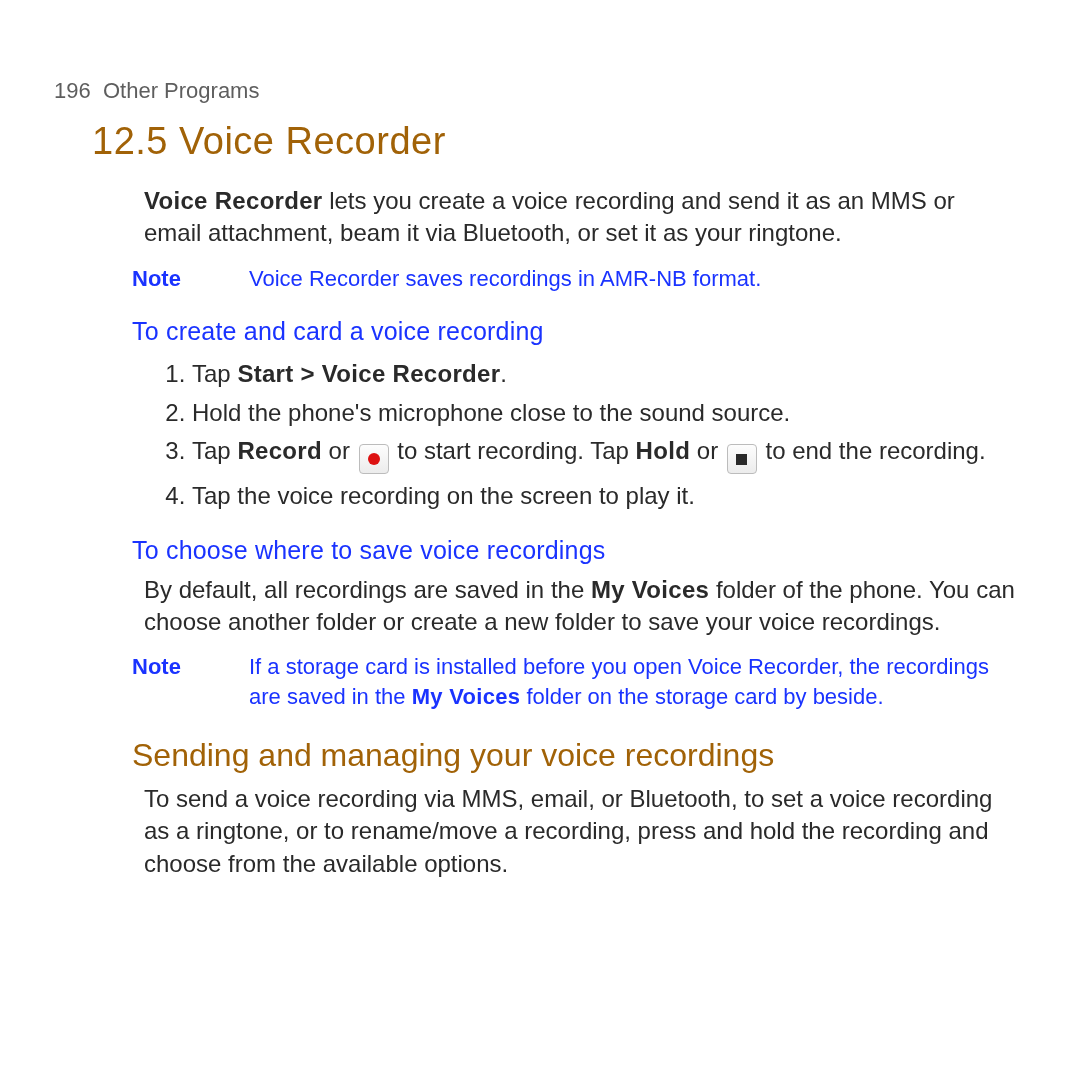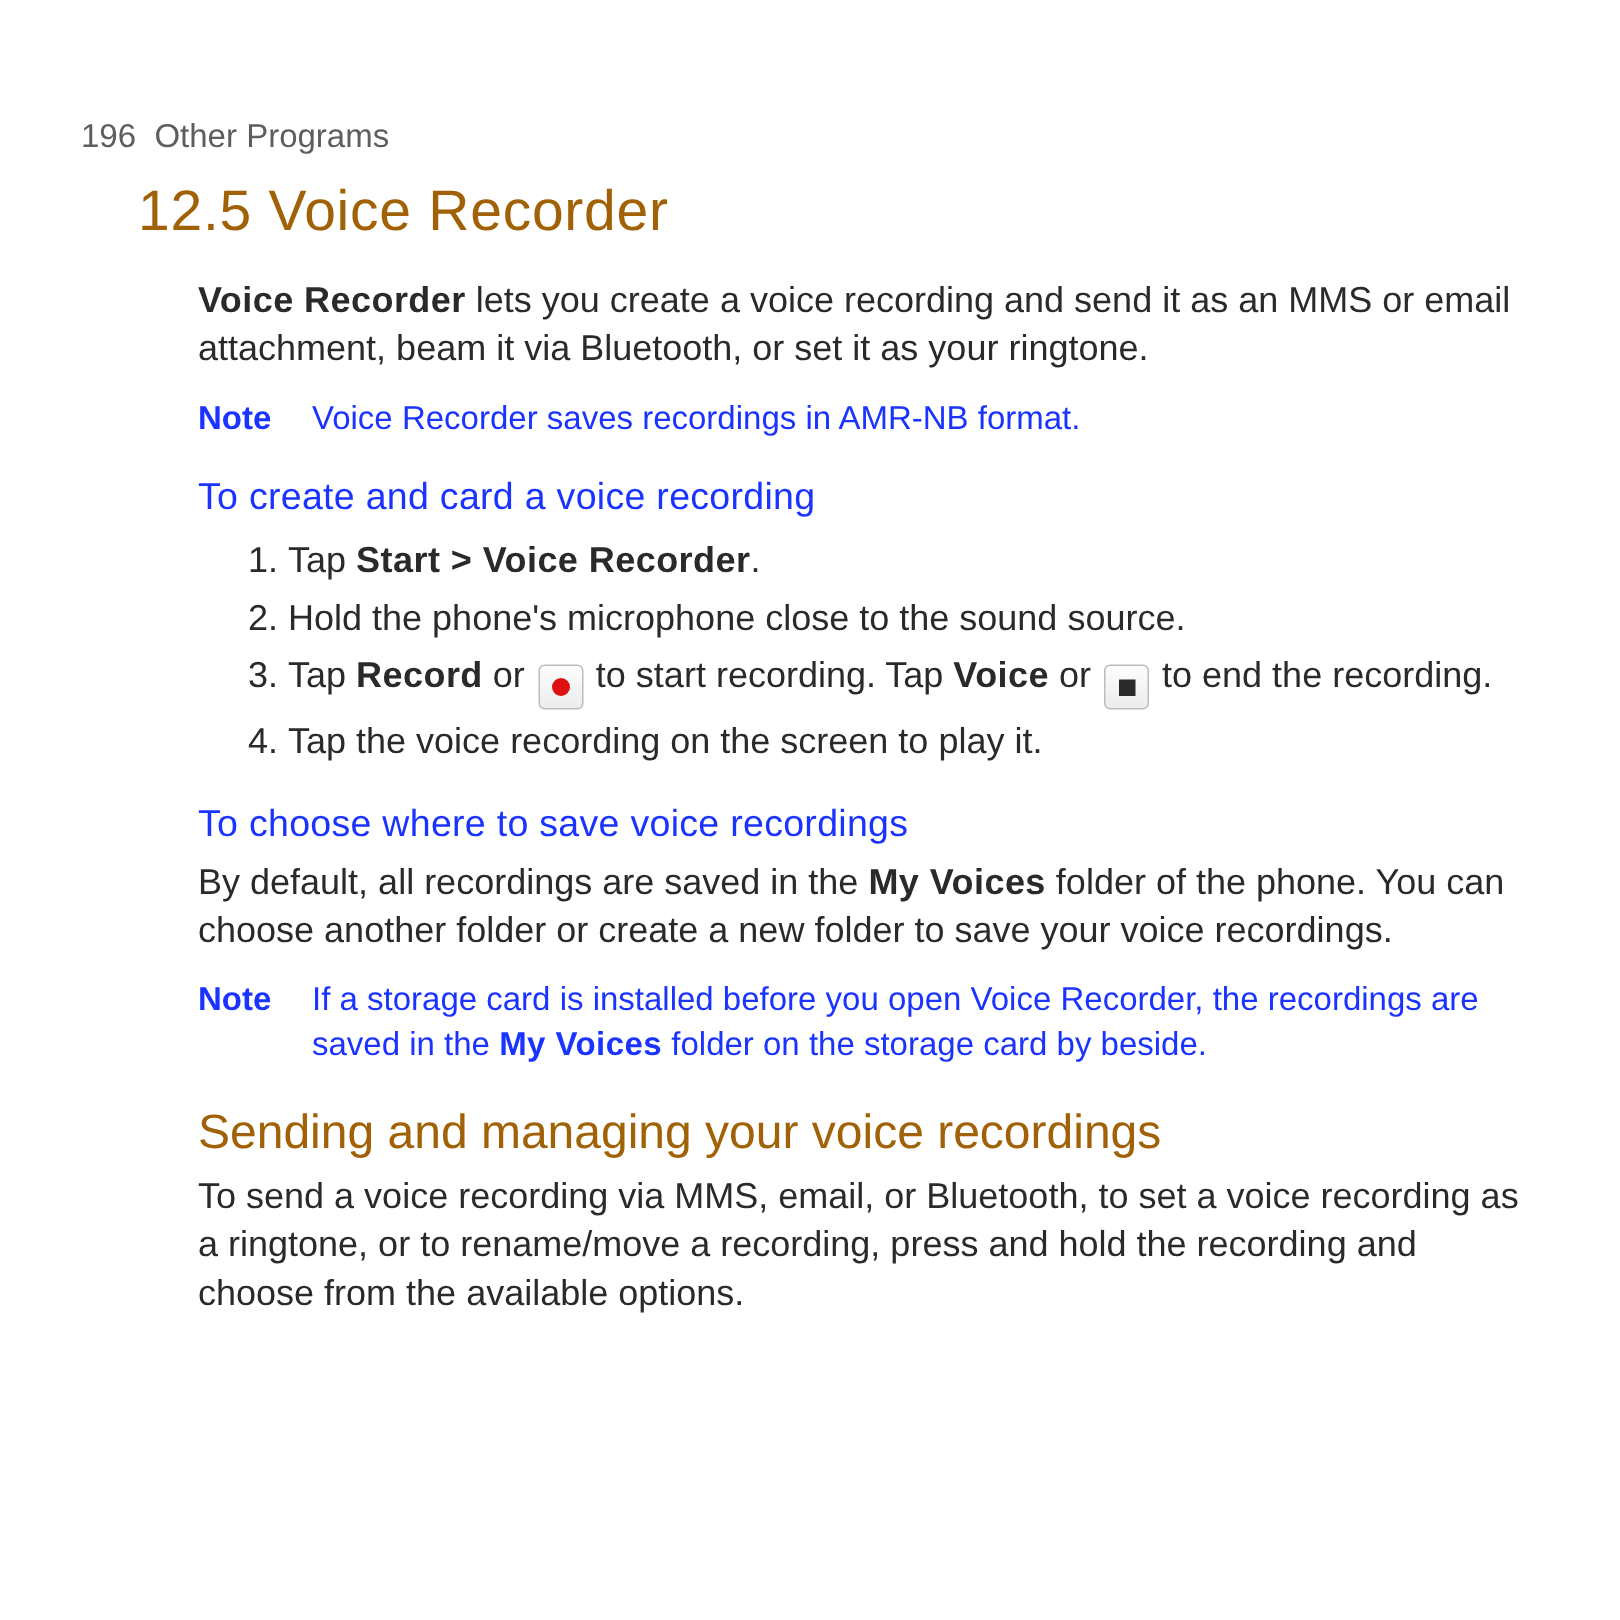--- a/index.html
+++ b/index.html
@@ -26,28 +26,29 @@
     font-size: 38px;
     font-weight: 400;
     margin: 4px 0 18px 38px;
     letter-spacing: 0.5px;
   }
   .body {
     margin-left: 78px;
     margin-right: 10px;
   }
   .para {
-    margin: 0 0 14px 0;
+    margin: 0 0 14px 12px;
   }
   .strong { font-weight: 600; letter-spacing: 0.3px; }
   .note-row {
     display: flex;
     color: #1a33ff;
     font-size: 22px;
     margin: 10px 0 22px 0;
+    gap: 41px;
   }
   .note-label {
     flex: 0 0 76px;
     font-weight: 600;
   }
   .note-text { flex: 1; }
   .subhead {
     color: #1a33ff;
     font-size: 25px;
     margin: 4px 0 6px 0;
@@ -110,21 +111,21 @@
 
     <div class="subhead">To create and card a voice recording</div>
     <ol class="steps">
       <li>
         <span>Tap </span><span class="strong">Start &gt; Voice Recorder</span><span>.</span>
       </li>
       <li>Hold the phone's microphone close to the sound source.</li>
       <li>
         <span>Tap </span><span class="strong">Record</span><span> or </span><span class="icon-btn">
             <span class="record-dot"></span>
-          </span><span> to start recording. Tap </span><span class="strong">Voice</span><span> or </span><span class="icon-btn">
+          </span><span> to start recording. Tap </span><span class="strong">Hold</span><span> or </span><span class="icon-btn">
             <span class="stop-sq"></span>
           </span><span> to end the recording.</span>
       </li>
       <li>Tap the voice recording on the screen to play it.</li>
     </ol>
 
     <div class="subhead">To choose where to save voice recordings</div>
     <p class="para">
       <span>By default, all recordings are saved in the </span><span class="strong">My Voices</span><span> folder of the phone. You can choose another folder or create a new folder to save your voice recordings.</span>
     </p>

